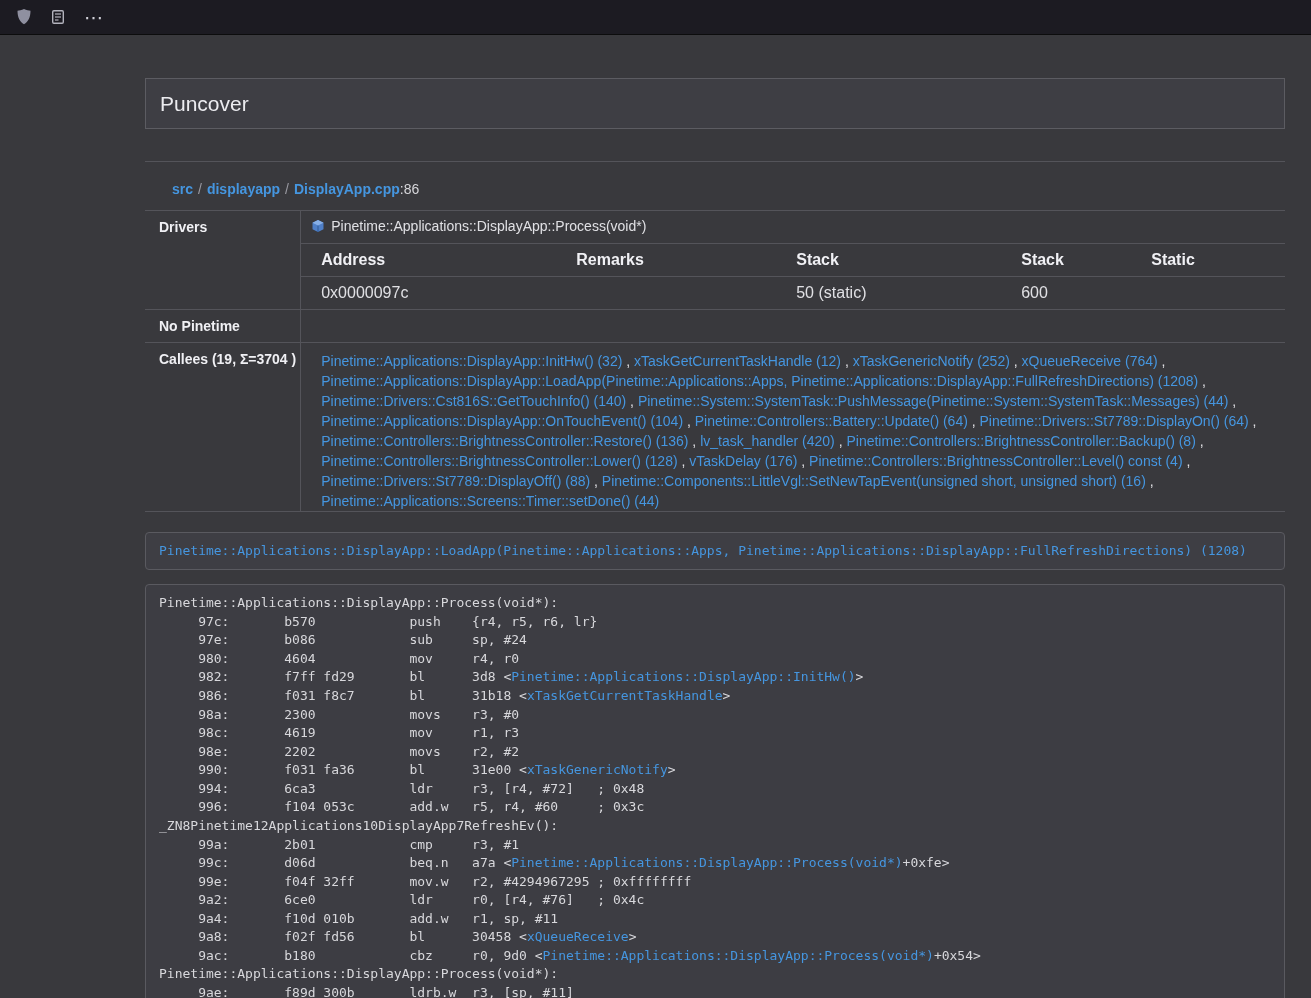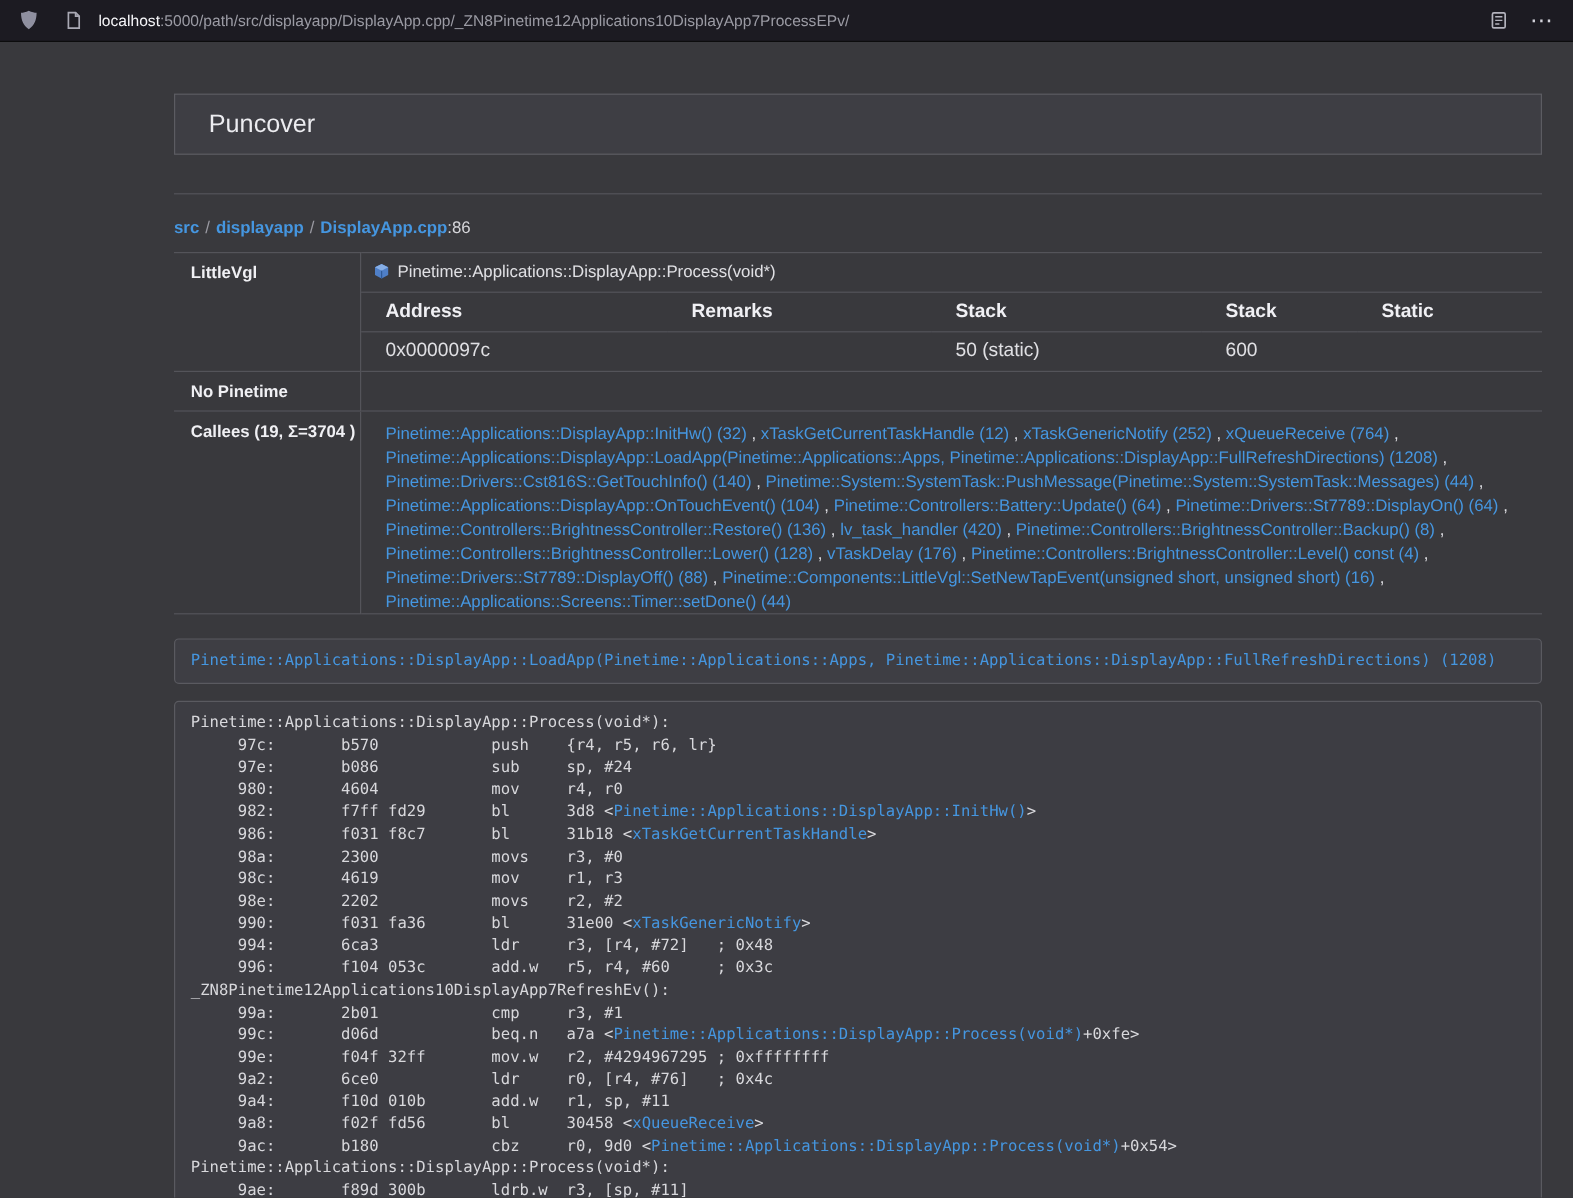--- a/index.html
+++ b/index.html
@@ -18,25 +18,25 @@
   .chrome-icon { display:inline-flex; align-items:center; justify-content:center; padding:0 6px; }
   .urlbar { flex:1; display:flex; align-items:center; gap:8px; height:28px; padding:0 4px; font-size:13px; }
   .url-host { color:#f5f5f8; }
   .url-rest { color:#9b9ba4; }
   .menu-dots { color:#d2d2da; font-size:19px; line-height:1; padding:0 6px; letter-spacing:1px; cursor:pointer; }
   
   .container { width:1140px; margin-left:145px; }
   .header-panel {
     margin-top:43px; height:51px; background:#3e3e44;
     border:1px solid var(--panel_border, #5c5c62);
-    display:flex; align-items:center; padding-left:28px;
+    display:flex; align-items:center; padding-left:14px;
   }
   .header-panel h1 { font-size:21px; font-weight:400; color:#ececf0; }
   hr.divider { border:none; border-top:1px solid var(--table_border, #54545a); margin-top:32px; }
-  .breadcrumb { margin-top:17px; font-size:14px; color:#d6d6da; line-height:20px; }
+  .breadcrumb { margin-top:17px; font-size:14px; color:#d6d6da; line-height:20px;margin-left:27px; }
   .breadcrumb a { font-weight:bold; }
   .breadcrumb .sep { color:#9a9aa2; margin:0 5px; }
   a.lnk, .breadcrumb a { color: var(--link, #4596e0); text-decoration:none; cursor:pointer; }
   
   table.main-table {
     width:100%; border-collapse:collapse; margin-top:11px;
     font-size:14px; color:#e0e0e4;
     border-bottom:1px solid var(--table_border, #54545a);
   }
   table.main-table > tbody > tr > th,
@@ -72,29 +72,20 @@
 </style>
 </head>
 <body>
 
 <div class="browser-bar">
   <span class="chrome-icon">
     <svg width="16" height="18" viewBox="0 0 16 18" aria-hidden="true">
       <path d="M8 1 C5.5 2.2 3.2 2.6 1.5 2.7 c0 6.3 2.2 11 6.5 13.6 c4.3 -2.6 6.5 -7.3 6.5 -13.6 C12.8 2.6 10.5 2.2 8 1 Z" fill="#8f90a0"></path>
     </svg>
   </span>
-  <div class="urlbar">
-    <span class="chrome-icon">
-      <svg width="14" height="16" viewBox="0 0 14 16" aria-hidden="true">
-        <path d="M3 1.5 h6 l3 3 V14.5 H3 Z" fill="none" stroke="#a9a9b4" stroke-width="1.4"></path>
-        <path d="M9 1.5 v3 h3" fill="none" stroke="#a9a9b4" stroke-width="1.4"></path>
-      </svg>
-    </span>
-    <span><span class="url-host">localhost</span><span class="url-rest">:5000/path/src/displayapp/DisplayApp.cpp/_ZN8Pinetime12Applications10DisplayApp7ProcessEPv/</span></span>
-  </div>
   <span class="chrome-icon">
     <svg width="16" height="16" viewBox="0 0 16 16" aria-hidden="true">
       <rect x="2.7" y="1.7" width="10.6" height="12.6" rx="1.2" fill="none" stroke="#b3b3bd" stroke-width="1.4"></rect>
       <line x1="5" y1="5" x2="11" y2="5" stroke="#b3b3bd" stroke-width="1.2"></line>
       <line x1="5" y1="8" x2="11" y2="8" stroke="#b3b3bd" stroke-width="1.2"></line>
       <line x1="5" y1="11" x2="8.5" y2="11" stroke="#b3b3bd" stroke-width="1.2"></line>
     </svg>
   </span>
   <span class="menu-dots">⋯</span>
 </div>
@@ -107,21 +98,21 @@
 
   <hr class="divider">
 
   <div class="breadcrumb">
     <a>src</a><span class="sep">/</span><a>displayapp</a><span class="sep">/</span><a>DisplayApp.cpp</a><span>:86</span>
   </div>
 
   <table class="main-table">
     <tbody>
       <tr>
-        <th class="rowlabel" rowspan="2">LittleVgl</th>
+        <th class="rowlabel" rowspan="2">Drivers</th>
         <td class="fn-cell">
           <span class="fn-icon">
             <svg width="14" height="14" viewBox="0 0 14 14" aria-hidden="true">
               <path d="M7 1 L12.5 3.8 V10.2 L7 13 L1.5 10.2 V3.8 Z" fill="#4f7fc7"></path>
               <path d="M7 1 L12.5 3.8 L7 6.6 L1.5 3.8 Z" fill="#86aee6"></path>
               <path d="M7 6.6 V13" stroke="#2f5a96" stroke-width="1"></path>
             </svg>
           </span><span>Pinetime::Applications::DisplayApp::Process(void*)</span>
         </td>
       </tr>

